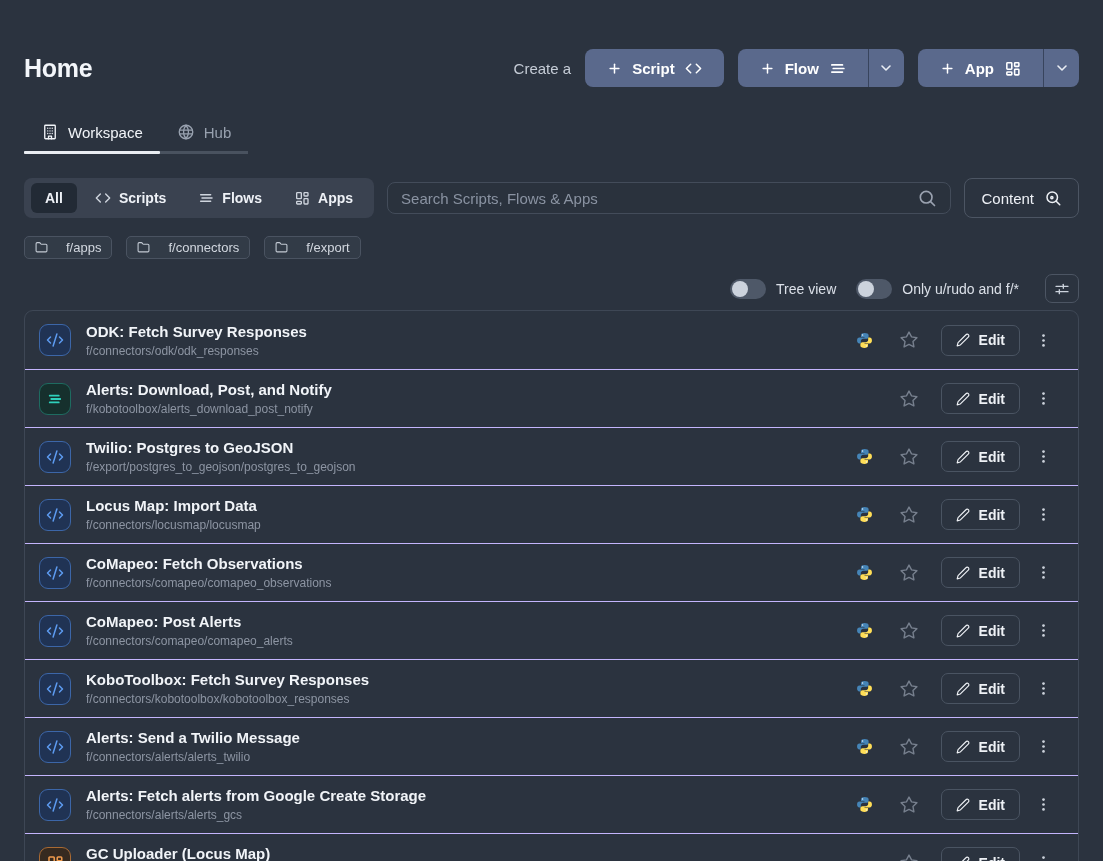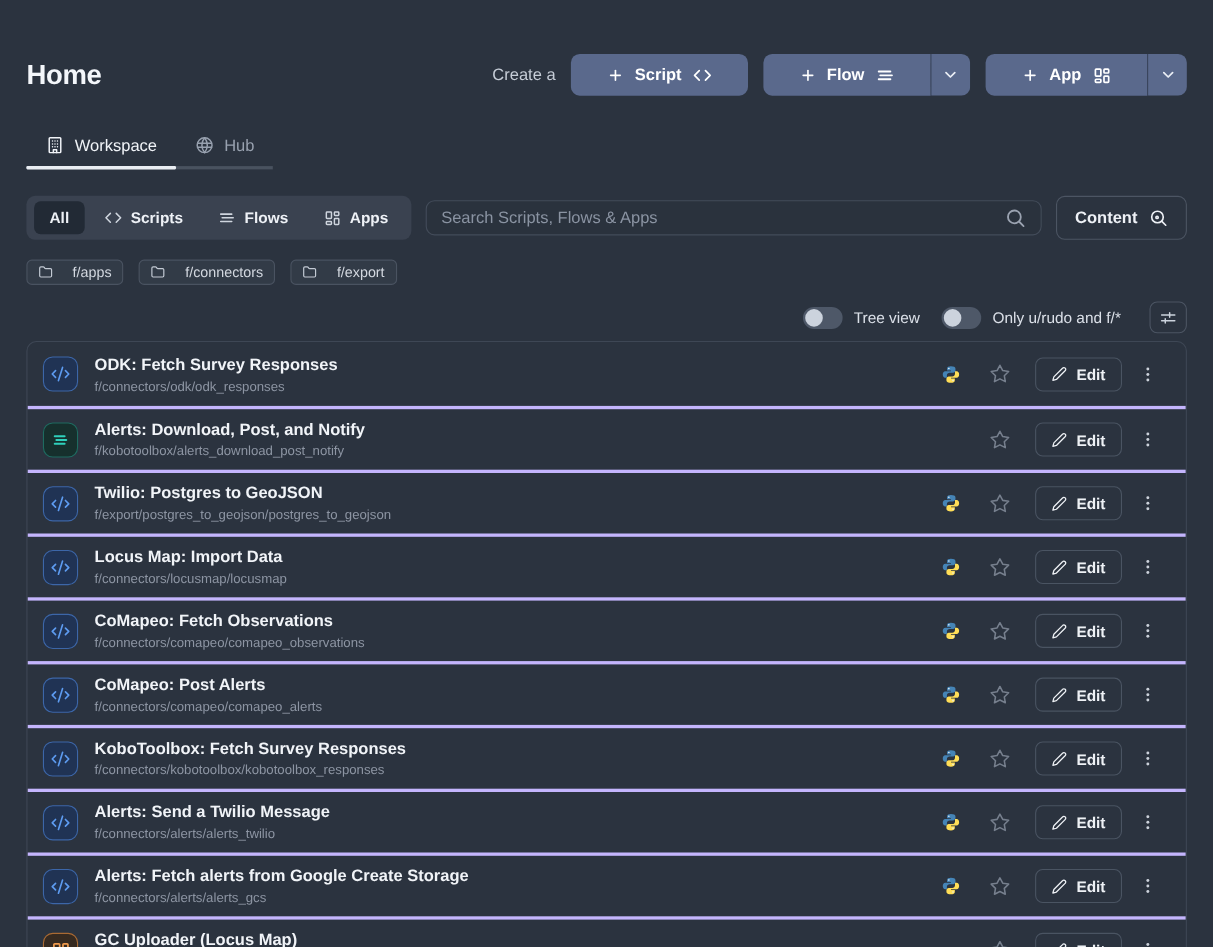--- a/index.html
+++ b/index.html
@@ -14,21 +14,21 @@
 
   
   .header { display:flex; align-items:center; justify-content:space-between; padding-top:12px; height:50px; }
   .page-title { font-size:25px; font-weight:700; letter-spacing:-0.3px; color:#f3f6fa; }
   .create-group { display:flex; align-items:center; gap:14px; }
   .create-label { font-size:15px; color:#c6cdd7; }
   .btn-group { display:flex; }
   .btn-primary {
     height:38px; background:#5a698c; color:#fff; border:none; cursor:pointer;
     border-radius:8px; font-size:15px; font-weight:700; font-family:inherit;
-    display:flex; align-items:center; gap:10px; padding:0 33px;
+    display:flex; align-items:center; gap:10px; padding:0 22px;
   }
   .btn-main { border-top-right-radius:0; border-bottom-right-radius:0; }
   .btn-caret {
     width:36px; height:38px; background:#5a698c; border:none; cursor:pointer; color:#e9edf4;
     border-radius:0 8px 8px 0; border-left:1px solid rgba(30,38,54,.55);
     display:flex; align-items:center; justify-content:center;
   }
   .btn-primary svg, .btn-caret svg { flex:none; }
 
   
@@ -54,21 +54,21 @@
     display:flex; align-items:center; padding:0 13px;
   }
   .search input {
     flex:1; background:transparent; border:none; outline:none; color:#e6eaf0; font-size:15px; font-family:inherit;
   }
   .search input::placeholder { color:#8a93a2; }
   .search .s-icon { color:#9aa2b0; display:flex; }
   .content-btn {
     height:40px; flex:none; background:transparent; border:1px solid #4c5563; border-radius:8px;
     padding:0 16px; display:flex; align-items:center; gap:10px; cursor:pointer;
-    color:#eef1f6; font-size:15px; font-weight:700; font-family:inherit;
+    color:#eef1f6; font-size:15px; font-weight:400; font-family:inherit;
   }
 
   
   .chips { margin-top:18px; display:flex; gap:14px; }
   .chip {
     height:23px; display:flex; align-items:center; gap:18px; padding:0 10px;
     background:#323b47; border:1px solid #4a5361; border-radius:5px; cursor:pointer;
     font-size:13px; font-weight:500; color:#d3d8e0; font-family:inherit;
   }
   .chip .f-icon { color:#c3cad4; display:flex; }
@@ -78,21 +78,21 @@
   .switch { width:36px; height:20px; border-radius:10px; background:#4e5868; position:relative; border:none; cursor:pointer; flex:none; }
   .switch::after { content:""; position:absolute; left:2px; top:2px; width:16px; height:16px; border-radius:50%; background:#ccd3dd; }
   .toggle-label { font-size:14px; font-weight:500; color:#dbe0e8; margin:0 20px 0 10px; }
   .settings-btn {
     width:34px; height:29px; background:transparent; border:1px solid #4c5563; border-radius:7px;
     display:flex; align-items:center; justify-content:center; color:#ccd3dd; cursor:pointer; margin-left:6px;
   }
 
   
   .list { margin-top:7px; border:1px solid #3e4755; border-radius:9px; overflow:hidden; }
-  .row { height:58px; display:flex; align-items:center; padding:0 24px 0 14px; border-top:3px solid #c4b5fd; cursor:pointer; }
+  .row { height:58px; display:flex; align-items:center; padding:0 24px 0 14px; border-top:1px solid #c4b5fd; cursor:pointer; }
   .row:first-child { border-top:none; }
   .item-icon {
     width:32px; height:32px; border-radius:9px; flex:none;
     display:flex; align-items:center; justify-content:center; border:1px solid transparent;
   }
   .item-icon svg { display:none; }
   .type-script .item-icon { background:#203354; border-color:#3c66a8; color:#5d9bf0; }
   .type-script .icon-code-xml { display:block; }
   .type-flow .item-icon { background:#16302d; border-color:#1e6b60; color:#2fd0bb; }
   .type-flow .icon-flow { display:block; }

